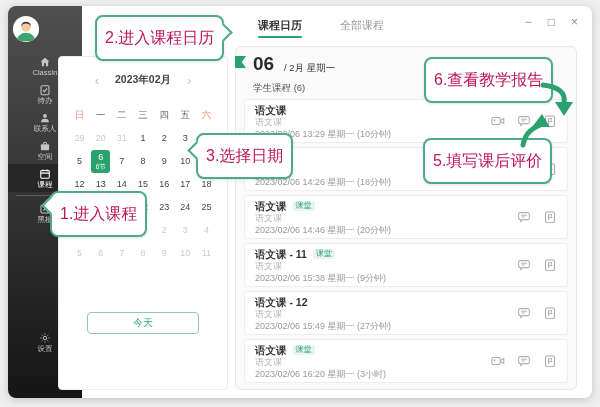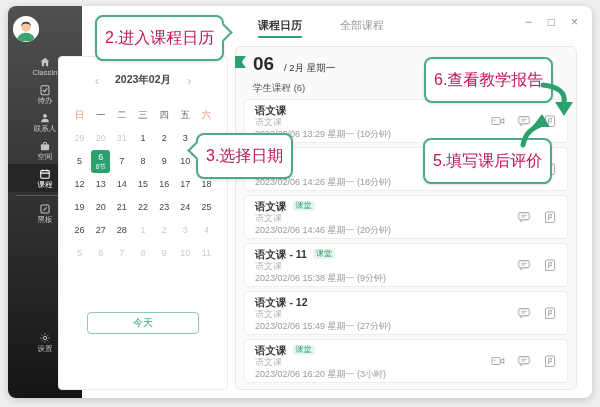--- a/index.html
+++ b/index.html
@@ -589,20 +589,23 @@
                   <path d="M6.3 5.2 v6.2" stroke="#aeaeae" stroke-width="1.2"></path>
                   <path d="M6.3 5.2 h4 l-1.3 1.8 1.3 1.8 h-4" fill="none" stroke="#aeaeae" stroke-width="1.1"></path>
                 </svg>
               </span>
             </div>
           </div>
         </div>
     </section>
   </div>
 
+  <div class="callout c1">
+    <span>1.进入课程</span><i class="tip tip-left"></i>
+  </div>
   <div class="callout c2">
     <span>2.进入课程日历</span><i class="tip tip-right"></i>
   </div>
   <div class="callout c3">
     <span>3.选择日期</span><i class="tip tip-left"></i>
   </div>
   <div class="callout c5">
     <span>5.填写课后评价</span>
   </div>
   <div class="callout c6">

